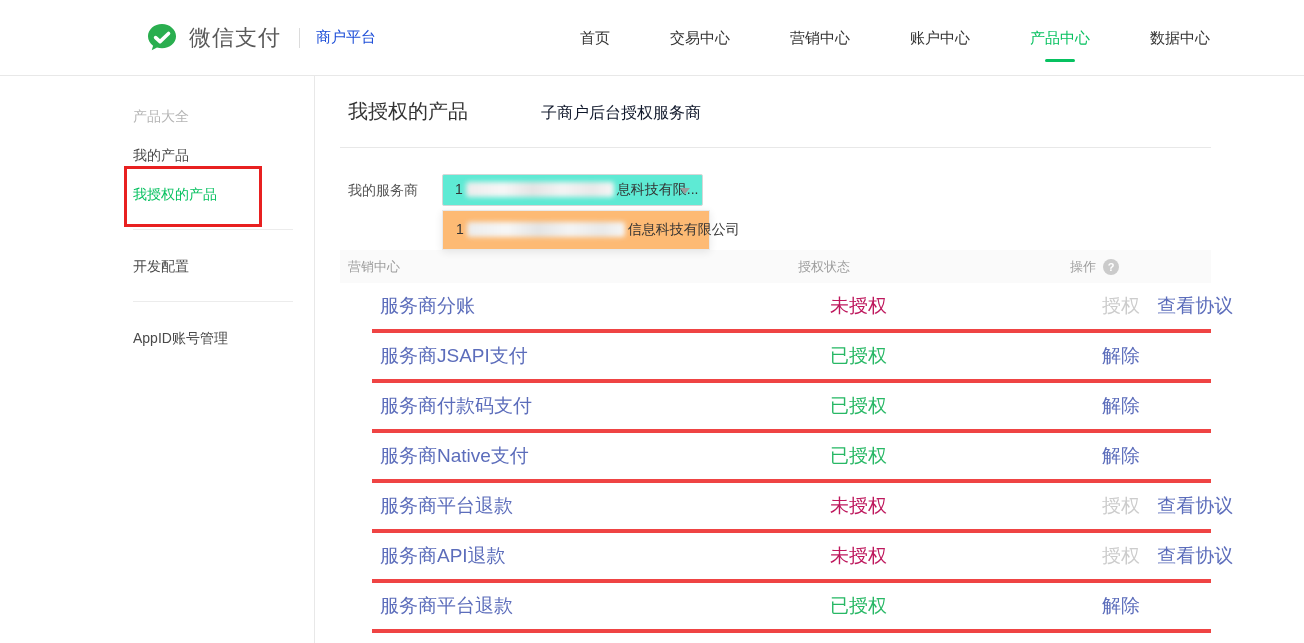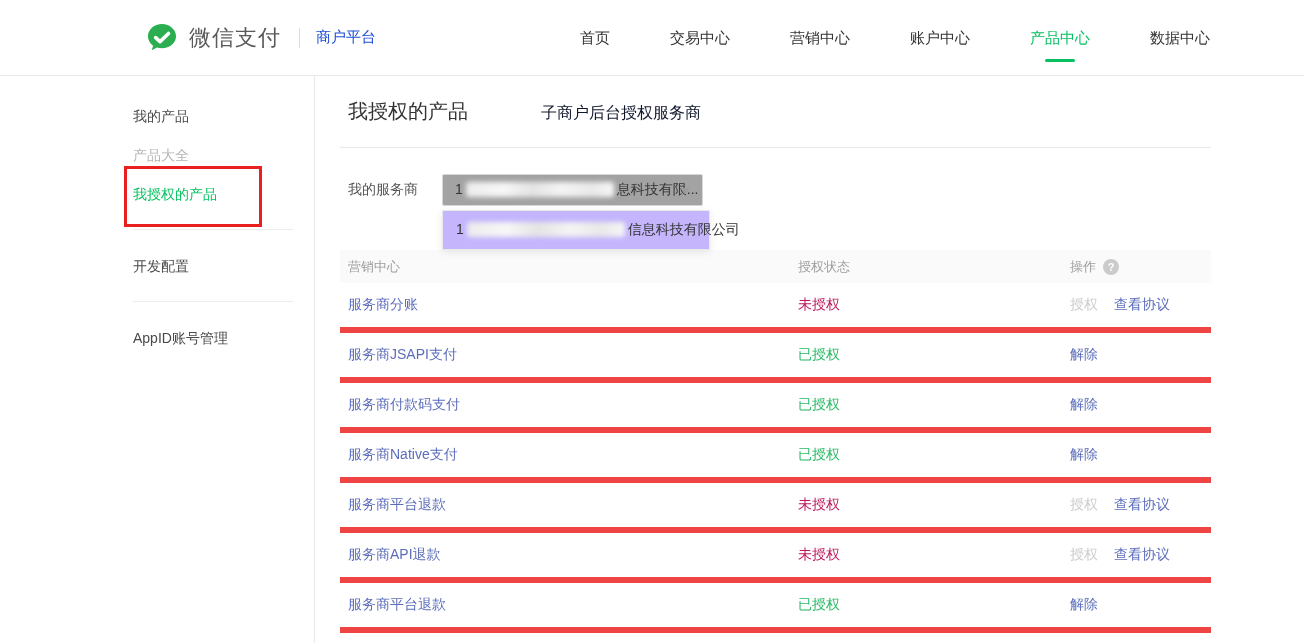--- a/index.html
+++ b/index.html
@@ -37,44 +37,44 @@
     border:3px solid #e82020; z-index:10; pointer-events:none; }
 
   
   .main { position:absolute; left:315px; top:76px; width:989px; height:567px; padding-left:25px; }
   .page-head { margin-top:21px; display:flex; align-items:baseline; }
   .page-title { font-size:20px; font-weight:400; color:#333; margin-left:8px; line-height:28px; }
   .page-note { font-size:16px; color:#0f172a; margin-left:73px; line-height:28px; }
   .head-divider { margin-top:20px; width:871px; height:1px; background:#e8e8e8; }
 
   .filter-row { position:relative; margin-top:26px; height:32px; width:871px; }
-  .filter-label { font-size:14px; color:#555; line-height:32px; margin-left:8px;font-family:Liberation Mono, monospace; }
+  .filter-label { font-size:14px; color:#555; line-height:32px; margin-left:8px; }
   .select-box { position:absolute; left:102px; top:0; width:261px; height:32px;
-    border:1px solid #d7d7d7; border-radius:2px; background:#a3a3a3; cursor:pointer;
+    border:1px solid #d7d7d7; border-radius:2px; background:#5eead4; cursor:pointer;
     display:flex; align-items:center; padding:0 28px 0 12px; font-size:14px; color:#333;
     white-space:nowrap; overflow:hidden; }
   .caret { position:absolute; right:12px; top:13px; width:0; height:0;
     border-left:5px solid transparent; border-right:5px solid transparent; border-top:6px solid #9b9b9b; }
   .blur-mask { display:inline-block; height:15px; border-radius:3px; margin:0 3px; vertical-align:-3px;
     background:linear-gradient(90deg,#ececec,#f7f7f7 25%,#e4e4e4 45%,#f4f4f4 65%,#e9e9e9 85%,#f6f6f6);
     filter:blur(2.5px); }
   .blur-a { width:148px; } .blur-b { width:158px; }
-  .dropdown-panel { position:absolute; left:102px; top:36px; width:268px; background:#c4b5fd; z-index:20;
+  .dropdown-panel { position:absolute; left:102px; top:36px; width:268px; background:#fdba74; z-index:20;
     border:1px solid #e9e9e9; box-shadow:0 2px 8px rgba(0,0,0,.09); }
   .dropdown-option { font-size:14px; color:#333; padding:10px 13px; white-space:nowrap; cursor:pointer; }
 
   
   .ptable { margin-top:44px; width:871px; }
   .thead, .trow { display:grid; grid-template-columns:450px 272px 149px; align-items:center; }
   .thead { height:33px; background:#fafafa; color:#9d9d9d; font-size:13px; }
   .thead > div { padding-left:8px; display:flex; align-items:center; }
   .help-icon { display:inline-flex; align-items:center; justify-content:center; width:16px; height:16px;
     border-radius:50%; background:#cbcbcb; color:#fff; font-size:11px; font-weight:bold;
     margin-left:7px; cursor:pointer; }
-  .trow { height:50px; border-bottom:6px solid #ef4444; font-size:14px; }
+  .trow { height:50px; border-bottom:4px solid #ef4444; font-size:19px;margin-left:32px; }
   .trow > div { padding-left:8px; }
   .prod-link { color:#5c6dbb; text-decoration:none; cursor:pointer; }
   .st-un { color:#be185d; }
   .st-ok { color:#28b865; }
   .act-disabled { color:#cccccc; cursor:pointer; }
   .act-link { color:#5c6dbb; text-decoration:none; cursor:pointer; margin-left:0; }
   .act-disabled + .act-link { margin-left:12px; }
 </style>
 </head>
 <body>
@@ -93,22 +93,22 @@
     <a href="#">首页</a>
     <a href="#">交易中心</a>
     <a href="#">营销中心</a>
     <a href="#">账户中心</a>
     <a href="#" class="active">产品中心</a>
     <a href="#">数据中心</a>
   </nav>
 </header>
 
 <aside class="sidebar">
+  <a class="side-item muted">产品大全</a>
   <a class="side-item">我的产品</a>
-  <a class="side-item muted">产品大全</a>
   <a class="side-item active">我授权的产品</a>
   <div class="side-divider"></div>
   <a class="side-item">开发配置</a>
   <div class="side-divider"></div>
   <a class="side-item">AppID账号管理</a>
 </aside>
 
 <div class="redbox"></div>
 
 <main class="main">

